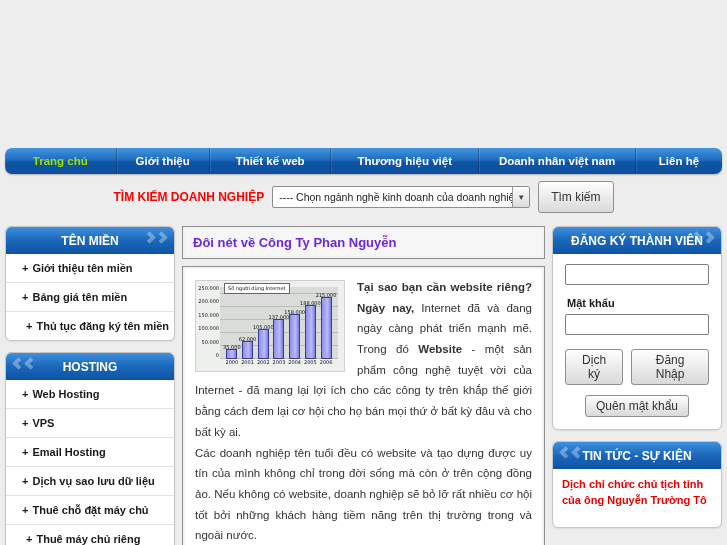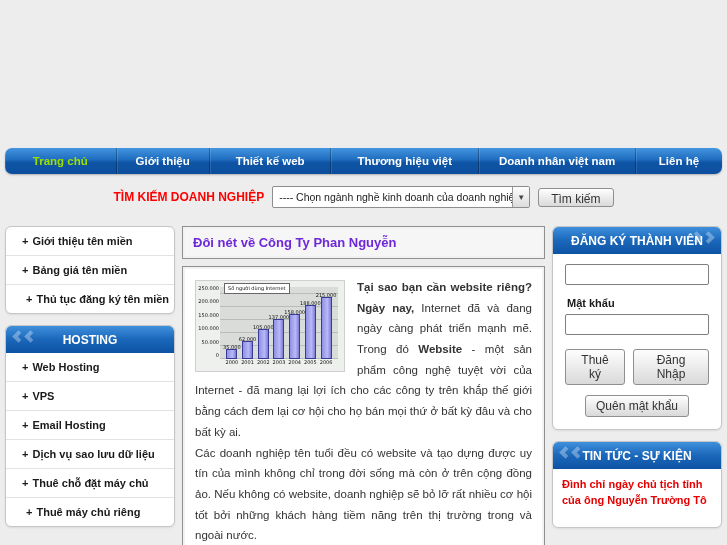--- a/index.html
+++ b/index.html
@@ -31,21 +31,21 @@
   .fake-select .sel-text { flex:1; font-size:10.5px; color:#222; padding:4px 4px 0 6px; white-space:nowrap; overflow:hidden; }
   .fake-select .sel-arrow {
     width:17px; border-left:1px solid #9a9a9a; background:linear-gradient(#fdfdfd,#dcdcdc);
     display:flex; align-items:center; justify-content:center; font-size:8px; color:#444;
   }
   .btn {
     background:linear-gradient(#fefefe,#d9d9d9); border:1px solid #8f8f8f; border-radius:3px;
     font-size:12px; color:#333; padding:3px 10px; cursor:pointer;
     font-family:"Liberation Sans","DejaVu Sans",sans-serif;
   }
-  .btn-search { height:19px; padding:3px 12px; }
+  .btn-search { height:32px; padding:3px 12px; }
   
   .cols { display:flex; gap:7px; padding:6px 5px 0 5px; align-items:flex-start; }
   .col-left, .col-right { width:170px; flex:none; }
   .col-main { flex:1; min-width:0; }
   
   .sbox { background:#fff; border:1px solid #c6c6c6; border-radius:6px; margin-bottom:11px; box-shadow:0 1px 2px rgba(0,0,0,.08); overflow:hidden; }
   .shead {
     position:relative; height:27px; display:flex; align-items:center; justify-content:center;
     background:linear-gradient(#3f90dd 0%, #1b67ba 50%, #0d53a4 100%);
     color:#fff; font-weight:bold; font-size:12px; border-radius:5px 5px 0 0;
@@ -107,20 +107,27 @@
     <span class="sel-text">---- Chọn ngành nghề kinh doanh của doanh nghiệp -</span>
     <span class="sel-arrow">▼</span>
   </div>
   <button class="btn btn-search">Tìm kiếm</button>
 </div>
 
 <div class="cols">
 
   <div class="col-left">
     <div class="sbox">
+      <div class="shead">
+        <span>TÊN MIỀN</span>
+        <span class="chevs right">
+            <span class="chev"></span>
+            <span class="chev"></span>
+          </span>
+      </div>
       <div class="sitem"><span class="plus">+</span><span>Giới thiệu tên miền</span></div>
       <div class="sitem"><span class="plus">+</span><span>Bảng giá tên miền</span></div>
       <div class="sitem"><span class="plus">+</span><span>Thủ tục đăng ký tên miền</span></div>
     </div>
 
     <div class="sbox">
       <div class="shead">
         <span class="chevs left">
             <span class="chev"></span>
             <span class="chev"></span>
@@ -216,37 +223,37 @@
         <span class="chevs right">
             <span class="chev"></span>
             <span class="chev"></span>
           </span>
       </div>
       <div class="form-body">
         <input class="form-input" type="text" style="">
         <div class="form-label">Mật khẩu</div>
         <input class="form-input" type="password" style="">
         <div class="btn-row">
-          <button class="btn">Thuê ký</button>
+          <button class="btn">Dịch ký</button>
           <button class="btn">Đăng Nhập</button>
         </div>
         <div class="btn-forgot-row">
           <button class="btn">Quên mật khẩu</button>
         </div>
       </div>
     </div>
 
     <div class="sbox">
       <div class="shead">
         <span class="chevs left">
             <span class="chev"></span>
             <span class="chev"></span>
           </span>
         <span>TIN TỨC - SỰ KIỆN</span>
       </div>
       <div class="news-body">
-        <div class="news-title">Đình chỉ ngày chủ tịch tỉnh của ông Nguyễn Trường Tô</div>
+        <div class="news-title">Dịch chỉ chức chủ tịch tỉnh của ông Nguyễn Trường Tô</div>
 
       </div>
     </div>
   </div>
 
 </div>
 
 </body></html>

